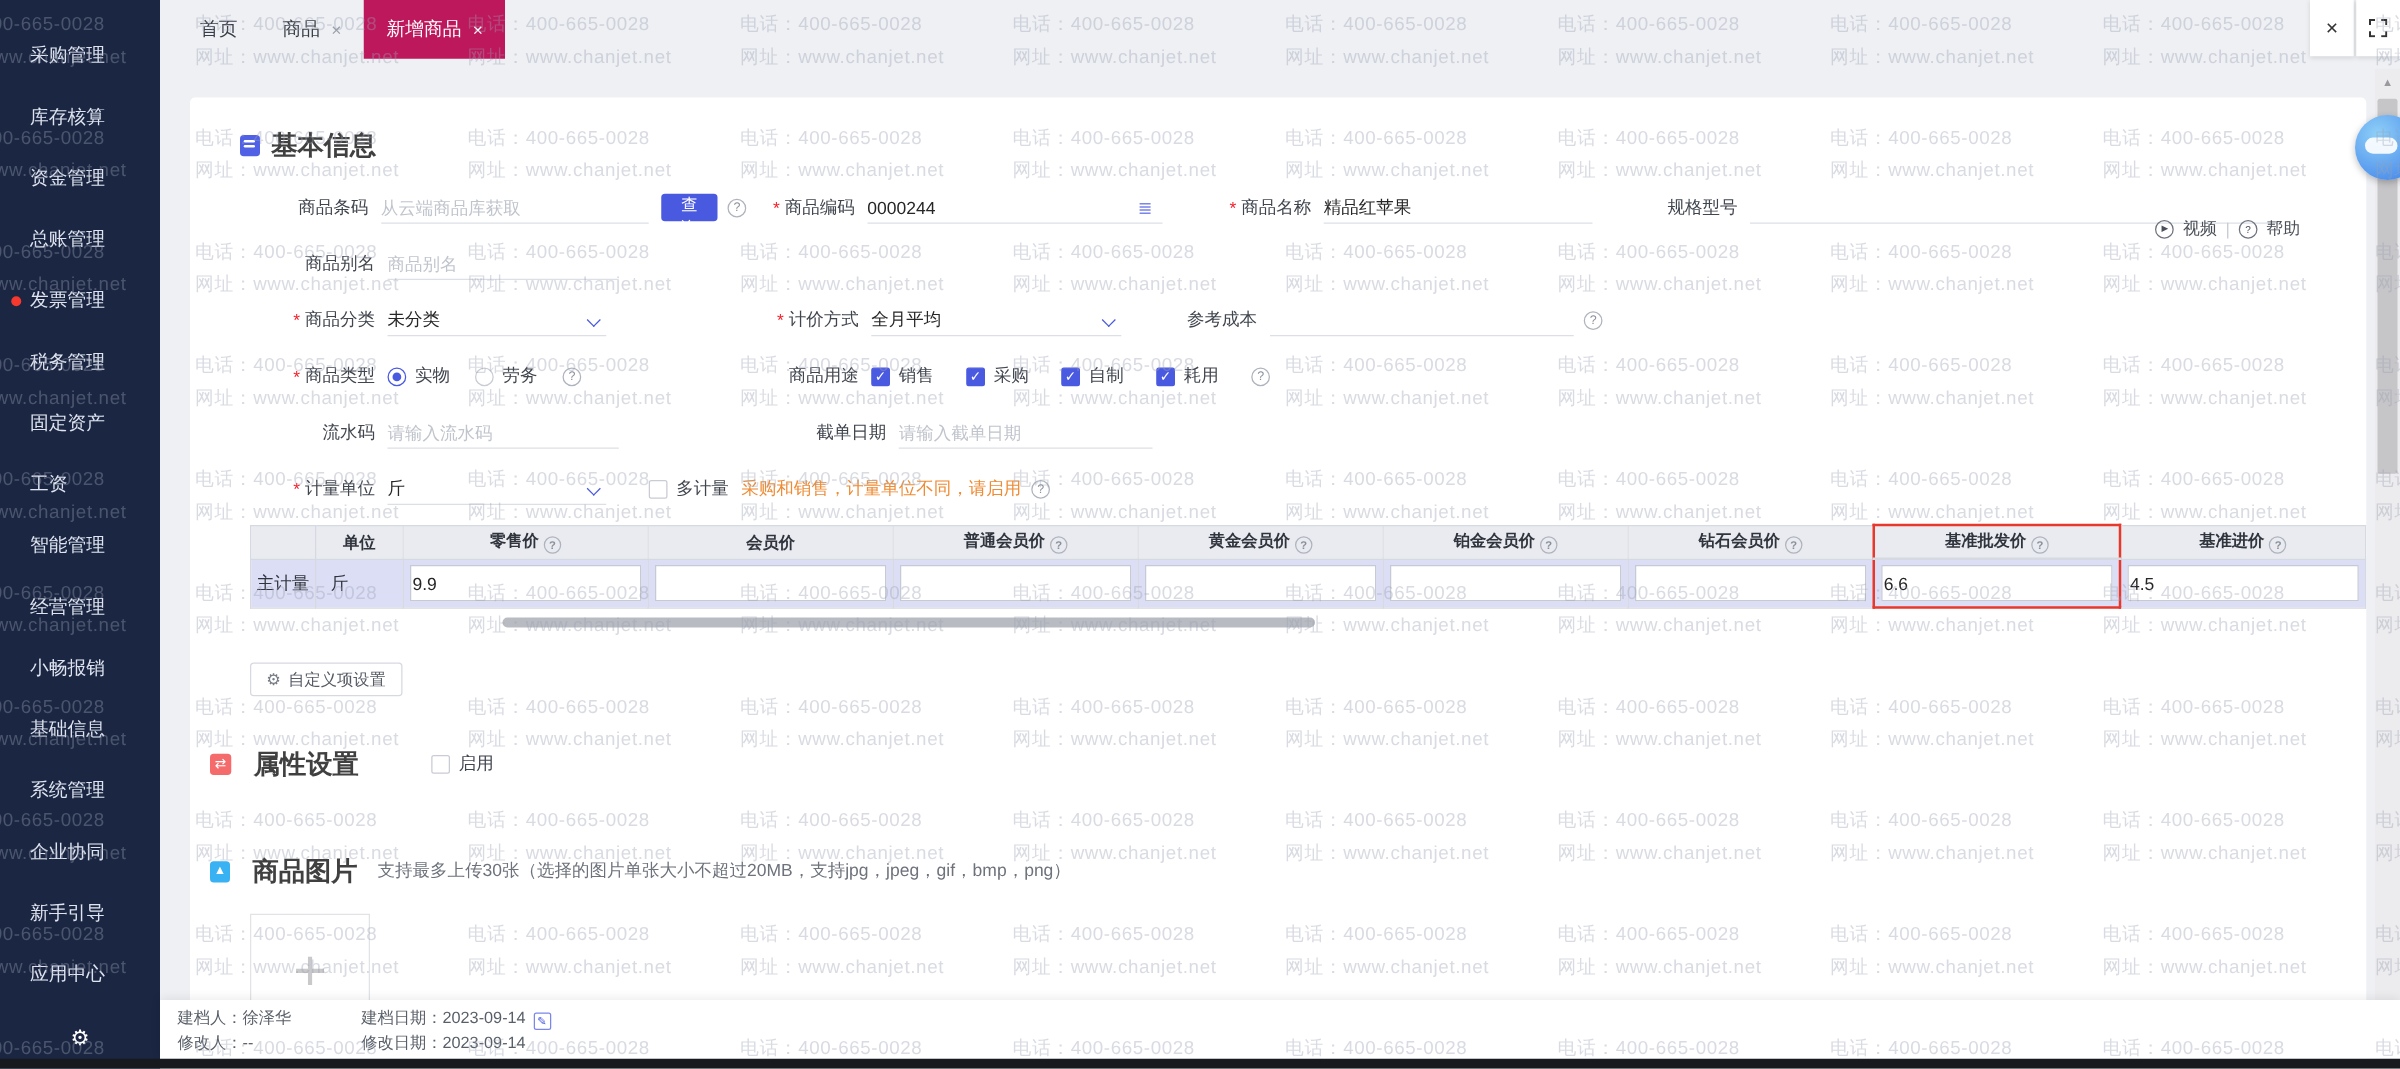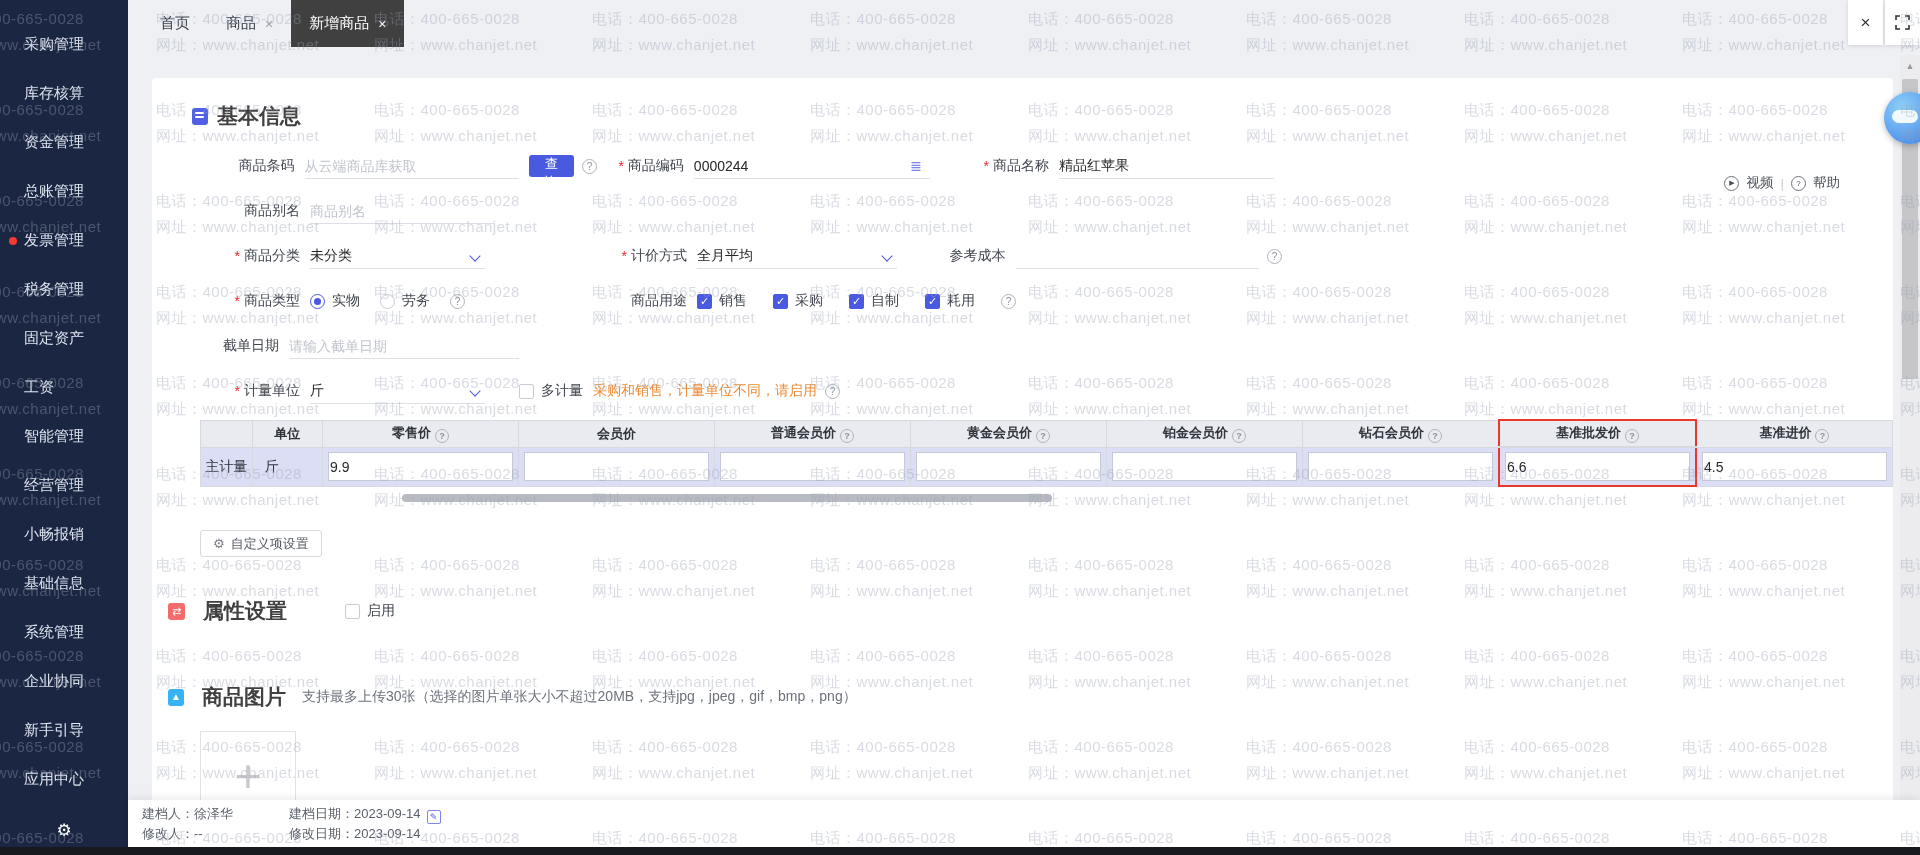--- a/index.html
+++ b/index.html
@@ -18,21 +18,21 @@
     color:#dfe4f0; font-size:15px; cursor:pointer; }
   .side-item .dot { position:absolute; left:9px; width:8px; height:8px; border-radius:50%; background:#f5392f; }
   #side-gear { position:absolute; bottom:14px; left:0; width:128px; text-align:center;
     color:#fff; font-size:17px; cursor:pointer; }
 
   
   #tabbar { position:absolute; left:128px; top:0; right:0; height:47px; background:#eef0f4; z-index:3; }
   #tab-list { display:flex; align-items:center; height:47px; margin-left:14px; }
   .tab { display:inline-flex; align-items:center; height:47px; padding:0 18px; gap:9px;
     font-size:15px; color:#383d46; cursor:pointer; }
-  .tab.active { background:#404040; color:#fff; }
+  .tab.active { background:#be185d; color:#fff; }
   .tab .tx { font-size:14px; color:#9aa0ab; line-height:1; }
   .tab.active .tx { color:#fff; }
   #winctl { position:absolute; right:0; top:0; display:flex; }
   .wbtn { width:35px; height:45px; background:#fff; display:flex; align-items:center; justify-content:center;
     box-shadow:0 1px 4px rgba(0,0,0,.12); margin-left:2px; cursor:pointer; color:#333; font-size:17px; }
 
   
   #card { position:absolute; left:152px; top:78px; width:1741px; height:769px; background:#fff;
     border-radius:4px 4px 0 0; z-index:1; overflow:hidden; }
   #chead { display:flex; align-items:center; margin:24px 0 0 40px; }
@@ -275,20 +275,26 @@
           <input class="ipt w245" value="0000244" style="">
           <span class="mico">≣</span>
         </div>
         <div class="cell c3">
           <span class="lbx">
               <span class="star">*</span>
               <span>商品名称</span>
             </span>
           <input class="ipt w215" value="精品红苹果" style="">
         </div>
+        <div class="cell c4">
+          <span class="lbx">
+              <span>规格型号</span>
+            </span>
+          <input class="ipt w425" style="">
+        </div>
       </div>
 
       <div class="row">
         <div class="cell c1">
           <span class="lbx">
               <span>商品别名</span>
             </span>
           <input class="ipt w185" placeholder="商品别名" style="">
         </div>
       </div>
@@ -359,20 +365,26 @@
               <span class="cbw">
                 <span class="cb on">✓</span>
                 <span class="cbt">耗用</span>
               </span>
             </span>
           <span class="help" style="margin-left:0">?</span>
         </div>
       </div>
 
       <div class="row">
+        <div class="cell c1">
+          <span class="lbx">
+              <span>流水码</span>
+            </span>
+          <input class="ipt w185" placeholder="请输入流水码" style="">
+        </div>
         <div class="cell c3">
           <span class="lbx">
               <span>截单日期</span>
             </span>
           <input class="ipt w230" placeholder="请输入截单日期" style="">
         </div>
       </div>
 
       <div id="row6" class="row">
         <span class="lbx" style="width:118px">

